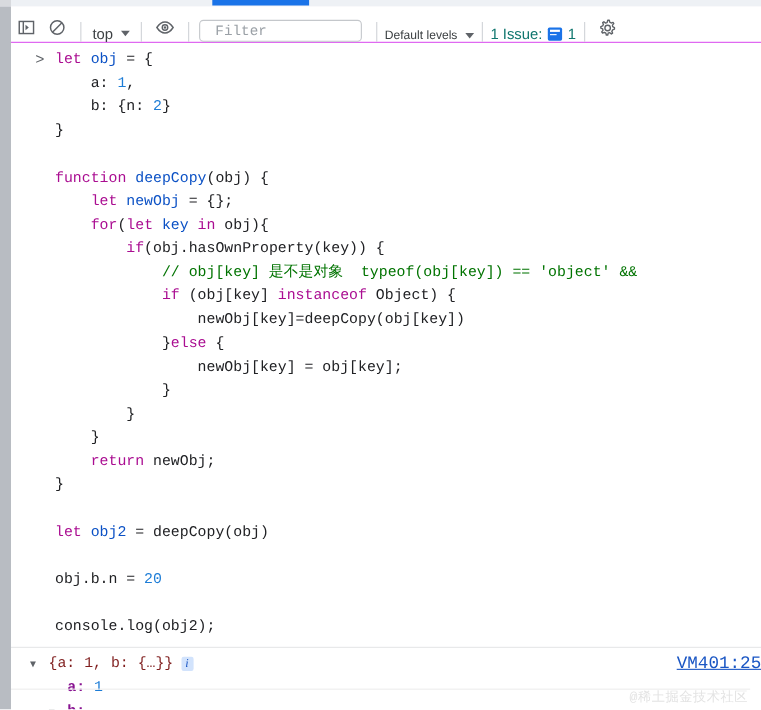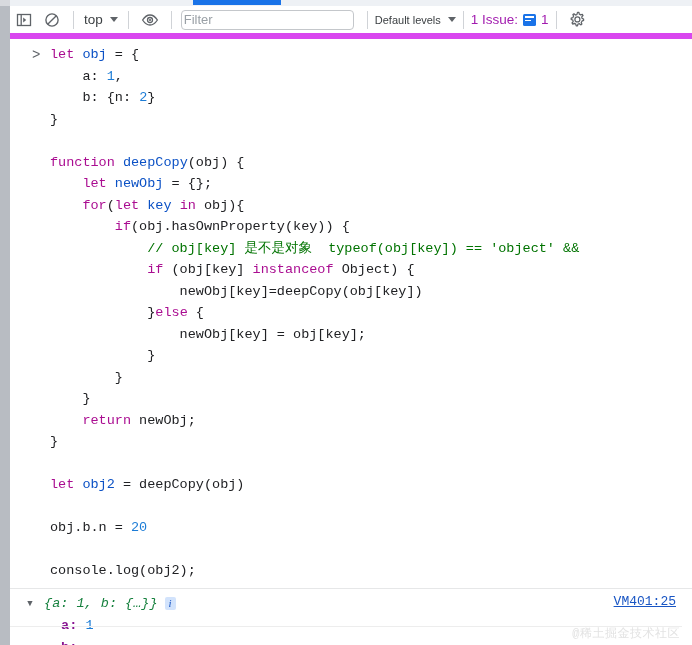--- a/index.html
+++ b/index.html
@@ -21,22 +21,22 @@
     position:absolute;left:0;top:0;width:10px;height:6px;background:#d8dade;
   }
   #tabstrip .active-underline{
     position:absolute;left:193px;top:0;width:88px;height:5px;
     background:#1a73e8;
   }
   
   #toolbar{
     position:absolute;left:10px;top:6px;width:682px;height:33px;
     background:#ffffff;
-    border-bottom:6px solid #d946ef;
-    display:flex;align-items:center;
+    border-bottom:1px solid #d946ef;
+    display:flex;align-items:flex-end;
     box-sizing:border-box;
   }
   .tbtn{
     width:28px;height:26px;
     display:flex;align-items:center;justify-content:center;
     cursor:pointer;flex:none;
   }
   .tbtn svg{display:block;}
   .sep{
     width:1px;height:18px;background:#d0d3d7;margin:0 7px;flex:none;
@@ -44,34 +44,34 @@
   .ctx-select{
     display:flex;align-items:center;gap:7px;
     font-size:13.5px;color:#3c4043;cursor:pointer;
     padding:0 3px;flex:none;
   }
   .caret{
     width:0;height:0;border-left:4.5px solid transparent;
     border-right:4.5px solid transparent;border-top:5.5px solid #5f6368;
   }
   #filter-input{
-    width:173px;height:20px;
+    width:148px;height:20px;
     border:1px solid #c4c7cb;border-radius:4px;
-    background:#fff;font-family:Liberation Sans, sans-serif;
-    font-size:13px;color:#202124;padding:1px 2px;
+    background:#fff;font-family:Liberation Mono, monospace;
+    font-size:13px;color:#202124;padding:1px 14px;
     box-sizing:border-box;outline:none;margin:0 6px 0 2px;flex:none;
   }
   #filter-input::placeholder{color:#9aa0a6;}
   .levels{
     display:flex;align-items:center;gap:7px;
     font-size:11px;color:#3c4043;cursor:pointer;flex:none;
   }
   .issues{
     display:flex;align-items:center;gap:5px;
-    font-size:13.5px;color:#a21caf;cursor:pointer;flex:none;white-space:nowrap;
+    font-size:13.5px;color:#0f766e;cursor:pointer;flex:none;white-space:nowrap;
   }
   .issue-chip{
     width:13px;height:12px;background:#1a73e8;border-radius:1.5px;
     position:relative;flex:none;
   }
   .issue-chip::before{
     content:"";position:absolute;left:2px;top:2.5px;width:9px;height:1.5px;background:#fff;
   }
   .issue-chip::after{
     content:"";position:absolute;left:2px;top:6px;width:6px;height:1.5px;background:#fff;
@@ -107,34 +107,34 @@
   .com{color:#007300;}
   
   .out-divider{
     height:1px;background:#e6e7e8;margin:6px 0 0 0;
   }
   
   #log-entry{
     position:relative;padding:4px 0 2px 0;
   }
   .vmlink{
-    position:absolute;right:16px;top:5px;
+    position:absolute;right:0;top:5px;
     color:#1a56c4;font-family:"Liberation Mono",monospace;
-    font-size:13px;text-decoration:underline;cursor:pointer;
+    font-size:16px;text-decoration:underline;cursor:pointer;
   }
   .treerow{
     font-family:"Liberation Mono",monospace;
     font-size:13.5px;line-height:22px;
     color:#202124;white-space:pre;display:flex;align-items:center;
   }
   .tri{
     display:inline-block;width:12px;flex:none;color:#5f6368;font-size:9px;
     text-align:center;cursor:pointer;
   }
-  .preview{color:#15803d;font-style:italic;}
+  .preview{color:#7f1d1d;}
   .propkey{color:#881391;font-weight:bold;}
   .infobadge{
     display:inline-block;margin-left:7px;
     background:#d2e3fc;color:#1a56c4;
     font-family:"Liberation Serif",serif;font-style:italic;
     font-size:11px;line-height:13px;width:11px;height:13px;
     text-align:center;border-radius:2px;cursor:pointer;vertical-align:middle;
   }
   .bottom-rule{
     position:absolute;left:10px;bottom:18px;width:672px;height:1px;background:#ededed;

